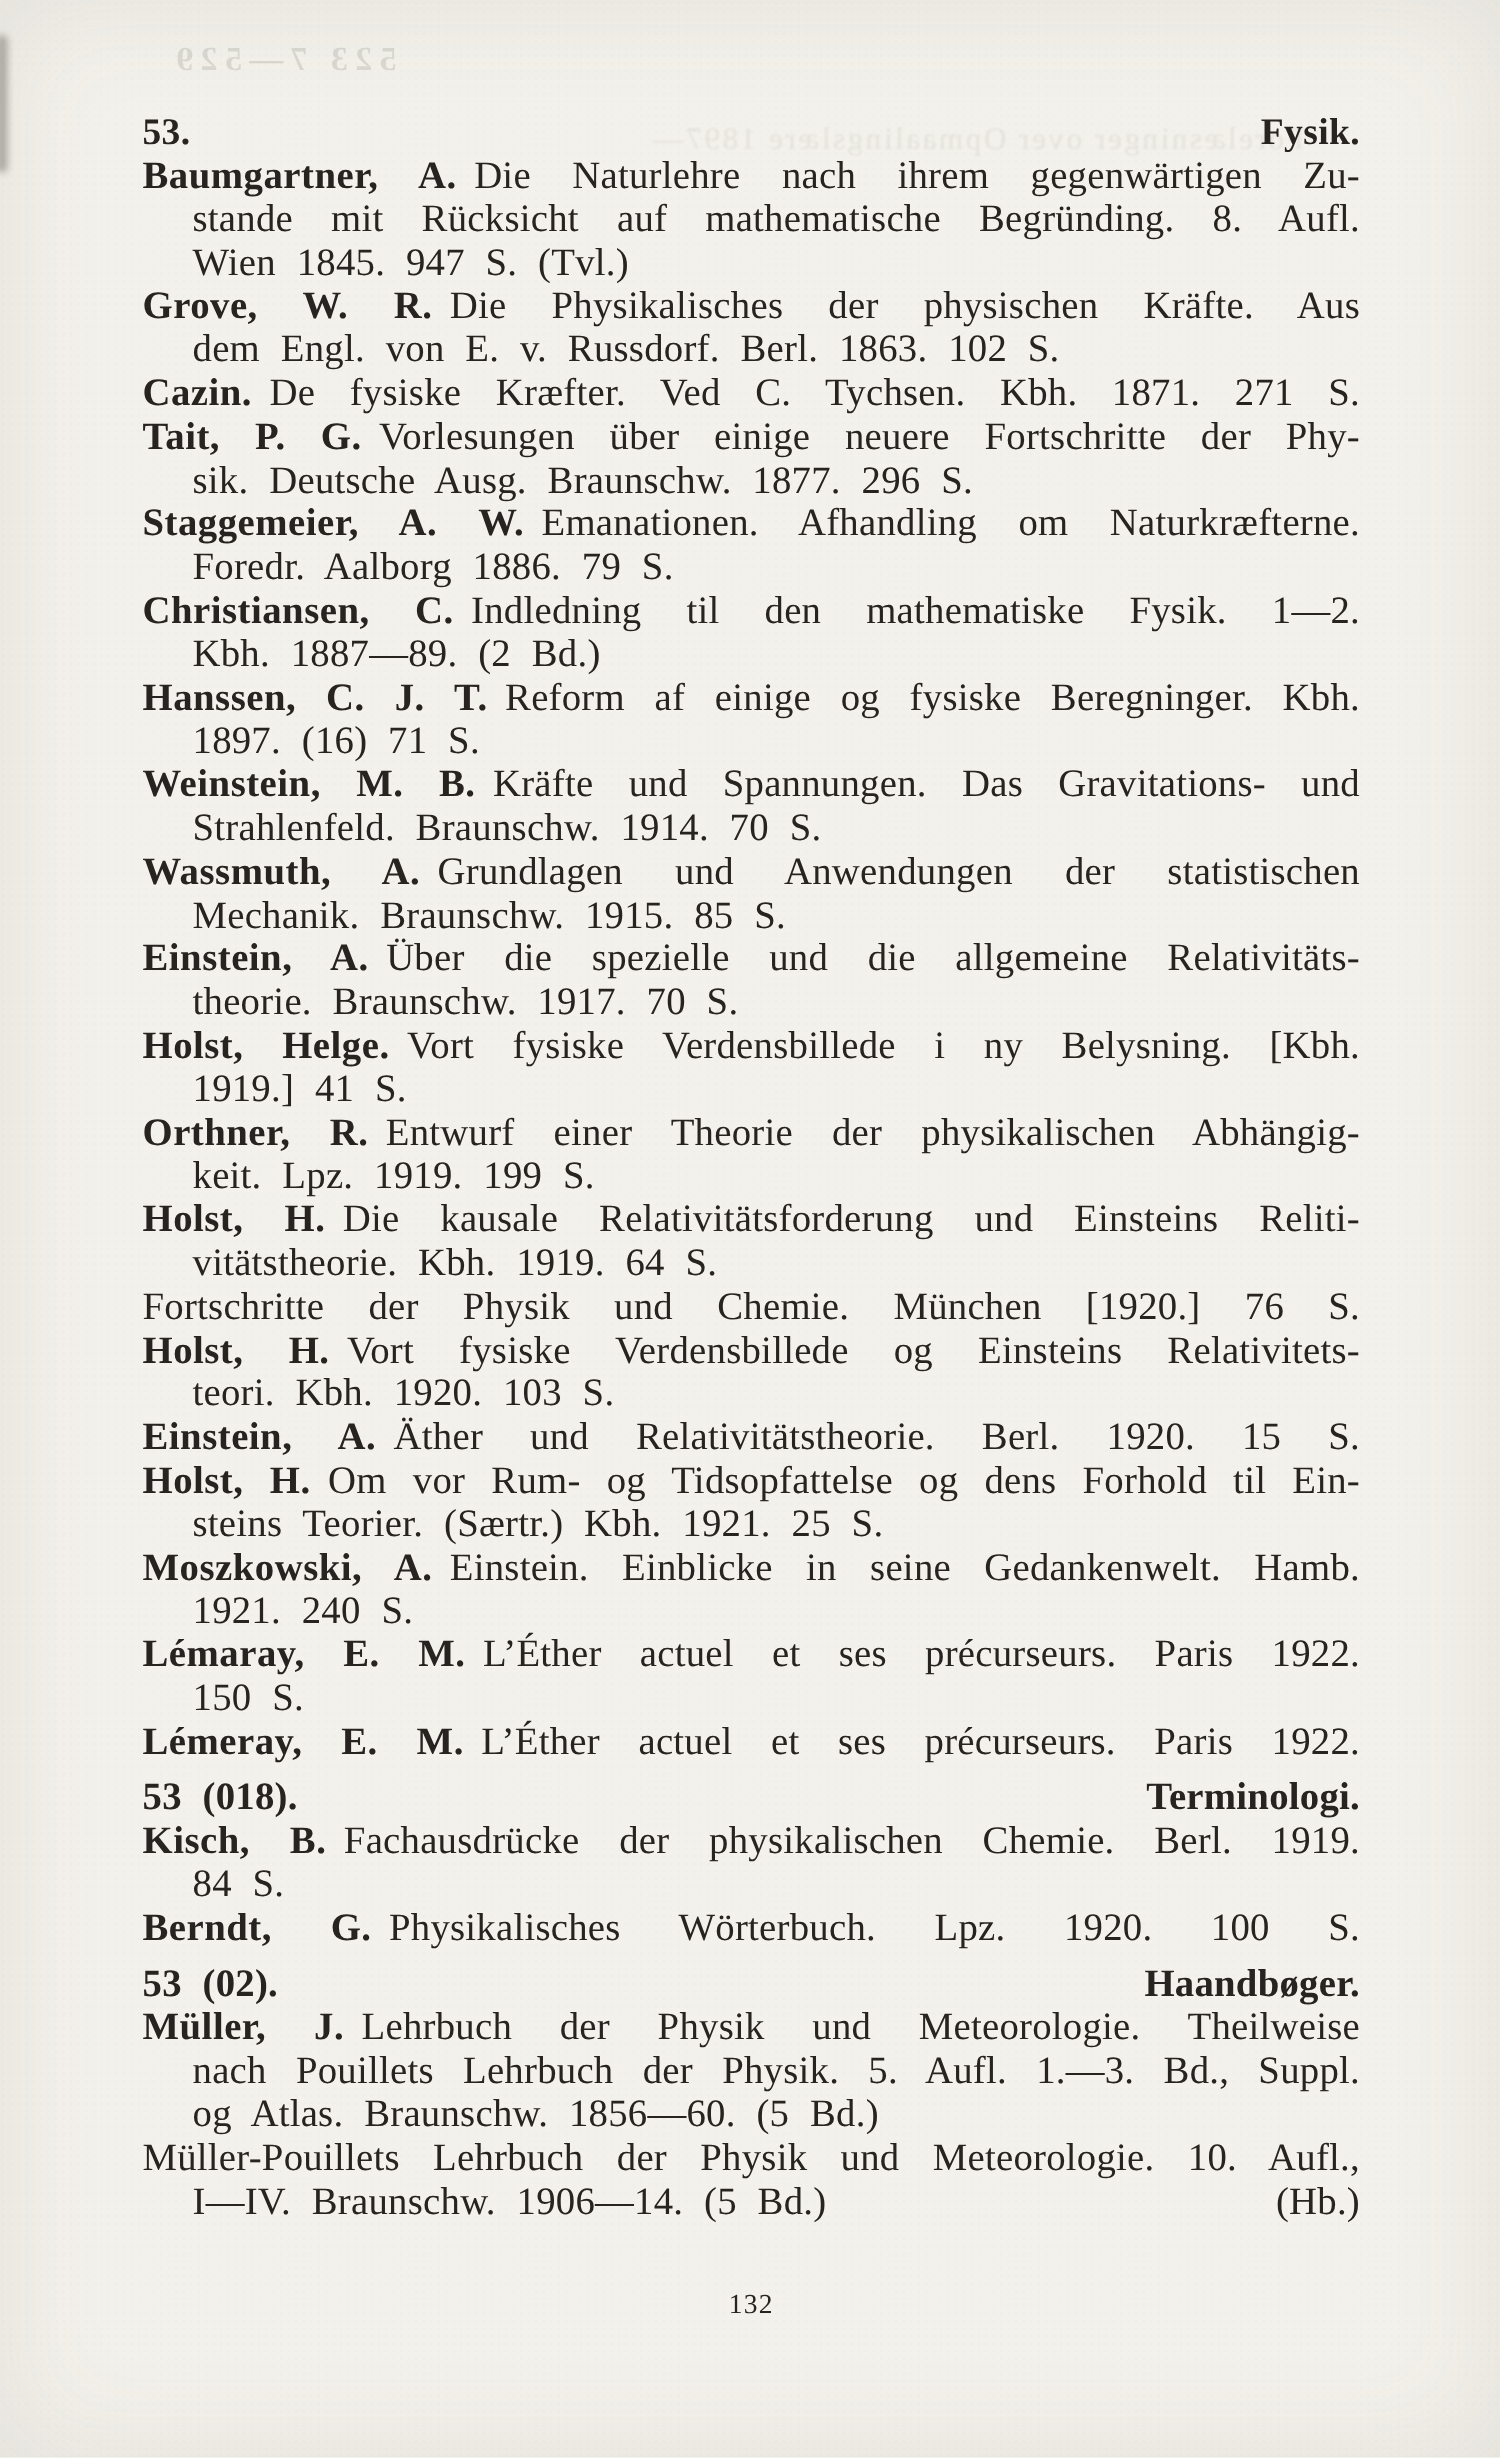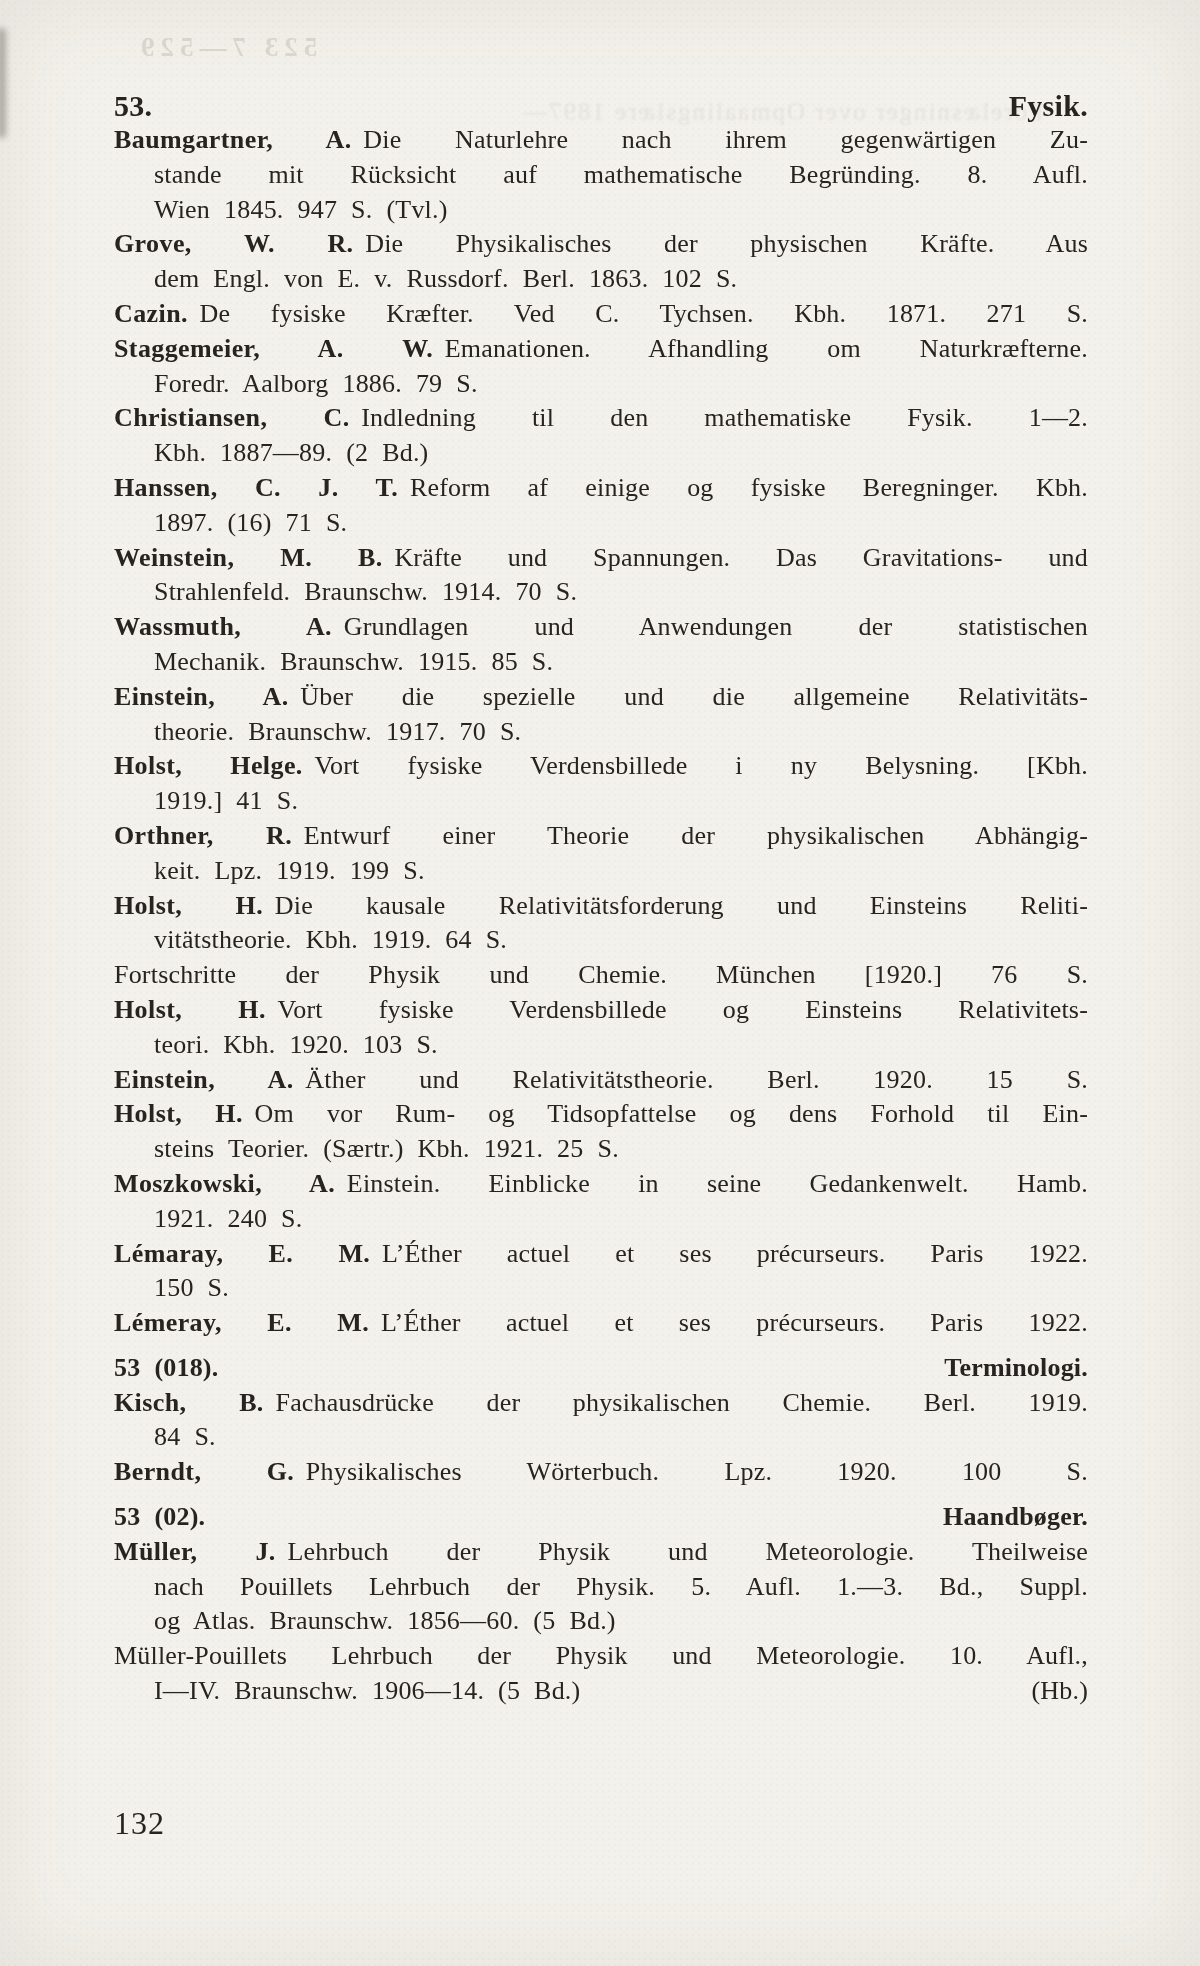--- a/index.html
+++ b/index.html
@@ -20,31 +20,31 @@
     position:absolute; transform:scaleX(-1); font-weight:bold;
     pointer-events:none; white-space:nowrap;
   }
   .bleed-1{ left:135px; top:32px; font-size:27px; letter-spacing:6px; color:rgba(125,130,112,0.22); filter:blur(0.6px); }
   .bleed-2{ left:520px; top:98px; font-size:25px; font-weight:normal; letter-spacing:2px; color:rgba(125,132,115,0.13); filter:blur(0.8px); }
   .content{ position:relative; padding:88px 112px 0 114px; }
   .header-row{
     display:flex; justify-content:space-between; align-items:baseline;
     font-weight:bold; font-size:30px; line-height:35px; letter-spacing:0.3px;
   }
-  .list{ font-size:26px; line-height:34.8px; letter-spacing:0.2px; word-spacing:0.28em; }
+  .list{ font-size:31px; line-height:34.8px; letter-spacing:0.2px; word-spacing:0.28em; }
   .line{ position:relative; }
   .line.cont{ padding-left:40px; }
   .line.justify{ text-align:justify; text-align-last:justify; }
   .author{ font-weight:bold; margin-right:0.45em; letter-spacing:0.4px; }
   .section-row{
     display:flex; justify-content:space-between; align-items:baseline;
     font-weight:bold; margin-top:10px;
   }
   .right-note{ position:absolute; right:0; top:0; }
-  .footer{ margin-top:96px; font-size:32px; letter-spacing:1px; }
+  .footer{ margin-top:52px; text-align:center; font-size:22px; letter-spacing:1px; }
 </style>
 </head>
 <body>
 
 <div class="page">
   <div class="edge-mark"></div>
   <div class="bleed bleed-1">523 7—529</div>
   <div class="bleed bleed-2">Forelæsninger over Opmaalingslære 1897—</div>
 
   <div class="content">
@@ -58,20 +58,24 @@
           <div class="line justify"><b class="author">Baumgartner, A.</b><span class="txt">Die Naturlehre nach ihrem gegenwärtigen Zu-</span></div>
           <div class="line cont justify"><span class="txt">stande mit Rücksicht auf mathematische Begründing.  8. Aufl.</span></div>
           <div class="line cont"><span class="txt">Wien 1845.  947 S.  (Tvl.)</span></div>
         </div>
         <div class="entry">
           <div class="line justify"><b class="author">Grove, W. R.</b><span class="txt">Die Physikalisches der physischen Kräfte.  Aus</span></div>
           <div class="line cont"><span class="txt">dem Engl. von E. v. Russdorf.  Berl. 1863.  102 S.</span></div>
         </div>
         <div class="entry">
           <div class="line justify"><b class="author">Cazin.</b><span class="txt">De fysiske Kræfter.  Ved C. Tychsen.  Kbh. 1871.  271 S.</span></div>
+        </div>
+        <div class="entry">
+          <div class="line justify"><b class="author">Tait, P. G.</b><span class="txt">Vorlesungen über einige neuere Fortschritte der Phy-</span></div>
+          <div class="line cont"><span class="txt">sik.  Deutsche Ausg.  Braunschw. 1877.  296 S.</span></div>
         </div>
         <div class="entry">
           <div class="line justify"><b class="author">Staggemeier, A. W.</b><span class="txt">Emanationen.  Afhandling om Naturkræfterne.</span></div>
           <div class="line cont"><span class="txt">Foredr.  Aalborg 1886.  79 S.</span></div>
         </div>
         <div class="entry">
           <div class="line justify"><b class="author">Christiansen, C.</b><span class="txt">Indledning til den mathematiske Fysik.  1—2.</span></div>
           <div class="line cont"><span class="txt">Kbh. 1887—89.  (2 Bd.)</span></div>
         </div>
         <div class="entry">

